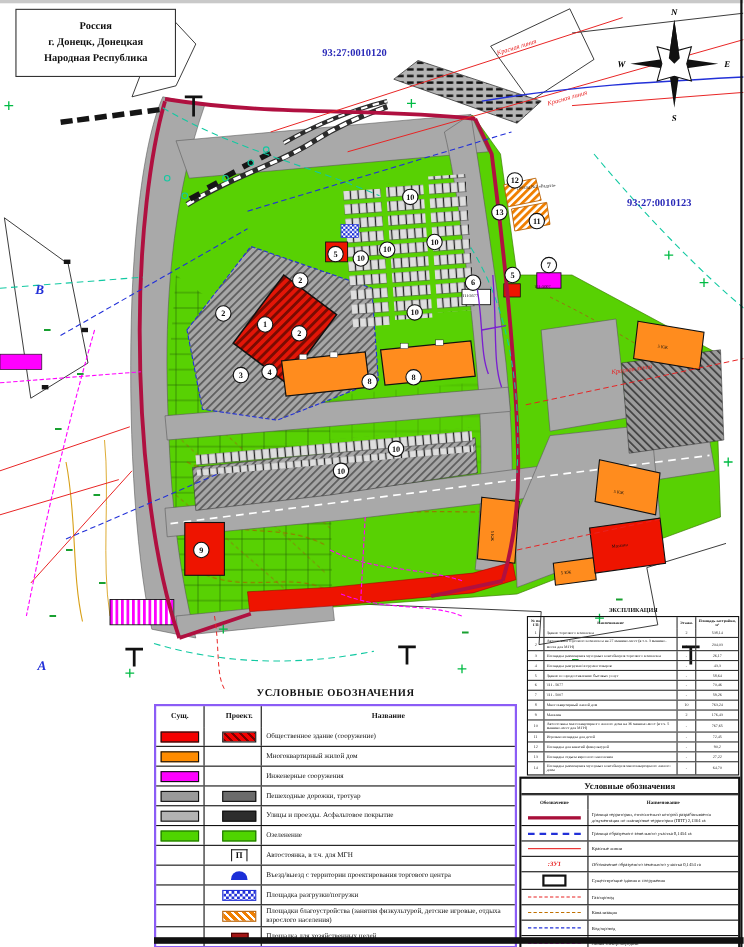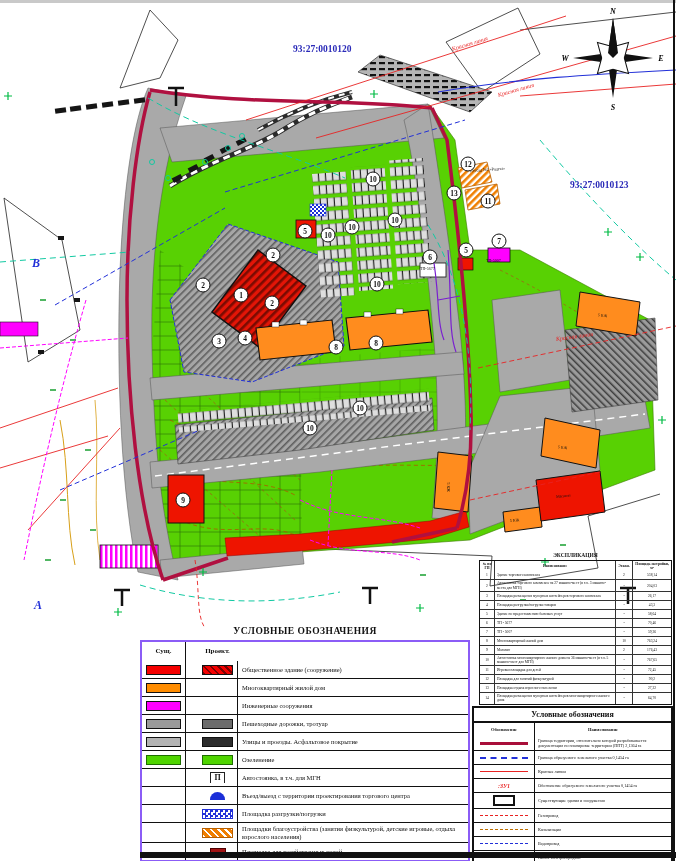--- a/index.html
+++ b/index.html
@@ -337,27 +337,33 @@
       <div class="marker" style="left: 352px; top: 227px;">10</div>
       <div class="marker" style="left: 395px; top: 220px;">10</div>
       <div class="marker" style="left: 377px; top: 284px;">10</div>
       <div class="marker" style="left: 360px; top: 408px;">10</div>
       <div class="marker" style="left: 310px; top: 428px;">10</div>
       <div class="marker" style="left: 488px; top: 201px;">11</div>
       <div class="marker" style="left: 468px; top: 164px;">12</div>
       <div class="marker" style="left: 454px; top: 193px;">13</div>
     </div>
 
+  <div class="title-box">
+    <div>Россия</div>
+    <div>г. Донецк, Донецкая</div>
+    <div>Народная Республика</div>
+  </div>
 
   <div class="legend-left">
     <div class="ll-title">УСЛОВНЫЕ ОБОЗНАЧЕНИЯ</div>
     <div class="ll-table">
       <div class="ll-row ll-head">
         <div class="ll-cell">Сущ.</div>
         <div class="ll-cell c2">Проект.</div>
+        <div class="ll-cell">Название</div>
       </div>
       <div>
           <div class="ll-row">
             <div class="ll-cell">
               <span class="sw sw-red"></span>
             </div>
             <div class="ll-cell c2">
               <span class="sw sw-red-hatch"></span>
             </div>
             <div class="ll-cell">Общественное здание (сооружение)</div>

